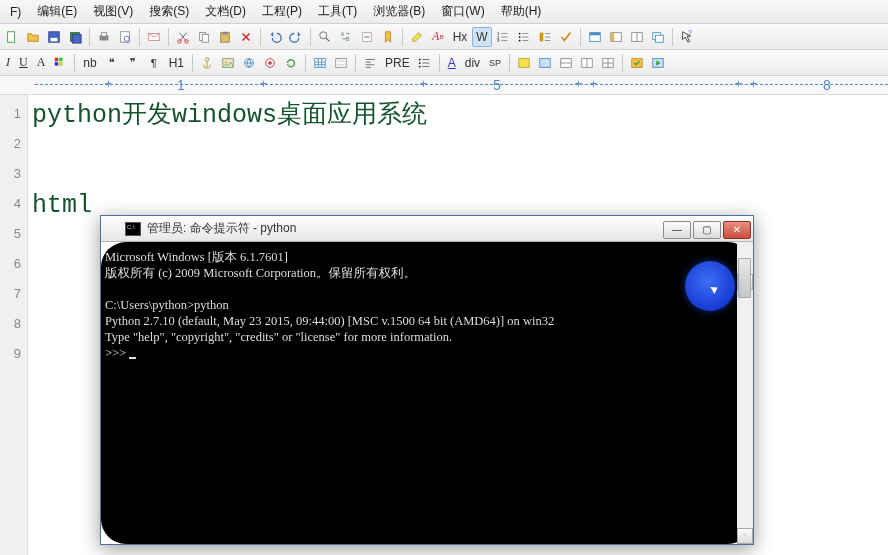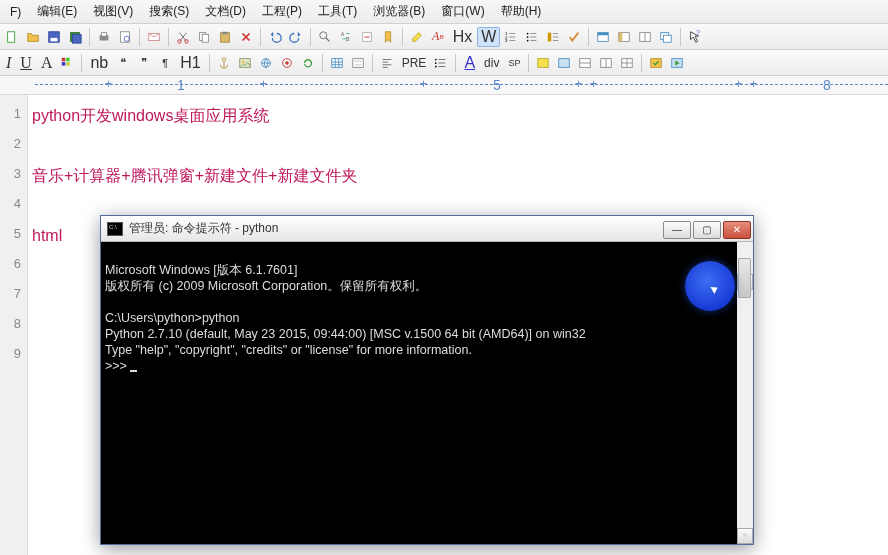--- a/index.html
+++ b/index.html
@@ -41,21 +41,21 @@
 .tbtn {
   width: 20px; height: 20px;
   display: flex; align-items: center; justify-content: center;
   border: 1px solid transparent;
   border-radius: 2px;
   cursor: default;
   font-size: 11px;
   color: #333;
 }
 .sep { width: 1px; height: 18px; background: #c7c7c7; margin: 0 3px; }
-.tbtn.wide { width: auto; padding: 0 3px; font-size: 16px; }
+.tbtn.wide { width: auto; padding: 0 3px; font-size: 12px; }
 .tbtn svg { width: 14px; height: 14px; }
 .active-btn { background: #cfe2f7; border: 1px solid #8ab3e0; }
 
 
 .ruler {
   height: 19px;
   background: #f7f7f7;
   border-bottom: 1px solid #d9d9d9;
   position: relative;
   overflow: hidden;
@@ -93,45 +93,46 @@
   color: #888;
   padding-right: 6px;
   line-height: 30px;
   height: 30px;
 }
 .content {
   flex: 1;
   padding: 6px 4px;
 }
 .content .line {
-  font-size: 16px;
+  font-size: 25px;
   line-height: 30px;
   height: 30px;
-  color: #be185d;
+  color: #14532d;
   white-space: nowrap;
+  font-family: Liberation Mono, monospace;
 }
 
 
 .cmd-window {
   position: absolute;
   left: 100px;
   top: 215px;
   width: 654px;
   height: 330px;
   background: #fff;
   border: 1px solid #4f6f9a;
   box-shadow: 0 4px 18px rgba(0,0,0,.4);
 }
 .cmd-titlebar {
   height: 26px;
   background: linear-gradient(to bottom, #fefefe, #e6e6e6);
   border-bottom: 1px solid #b5b5b5;
   display: flex;
   align-items: center;
-  padding-left: 6px;
+  padding-left: 24px;
 }
 .cmd-titlebar .cmd-icon {
   width: 16px; height: 14px;
   background: #000;
   border: 1px solid #555;
   margin-right: 6px;
   position: relative;
 }
 .cmd-titlebar .cmd-icon::after {
   content: "C:\\";
@@ -156,27 +157,28 @@
   display: flex; align-items: center; justify-content: center;
   font-size: 10px;
   color: #333;
   cursor: default;
 }
 .cmd-btn.close { background: linear-gradient(to bottom, #e78f7e, #c94f3d); color: #fff; border-color: #8b3326; }
 
 .cmd-body {
   background: #000;
   color: #ddd;
-  font-family: Liberation Sans, sans-serif;
+  font-family: Liberation Serif, serif;
   font-size: 12.5px;
   line-height: 16px;
-  padding: 20px 4px;
+  padding: 7px 4px;
   height: calc(100% - 26px);
   position: relative;
   white-space: pre-wrap;
+  border-radius: 25px;
 }
 .cmd-scroll {
   position: absolute;
   right: 0; top: 0; bottom: 0;
   width: 16px;
   background: #f0f0f0;
 }
 .cmd-scroll .arrow {
   height: 16px;
   background: linear-gradient(to bottom,#fcfcfc,#dcdcdc);
@@ -557,21 +559,20 @@
     <div class="ln">4</div>
     <div class="ln">5</div>
     <div class="ln">6</div>
     <div class="ln">7</div>
     <div class="ln">8</div>
     <div class="ln">9</div>
   </div>
   <div class="content">
     <div class="line">python开发windows桌面应用系统</div>
     <div class="line"></div>
-    <div class="line">音乐+计算器+腾讯弹窗+新建文件+新建文件夹</div>
     <div class="line"></div>
     <div class="line">html</div>
   </div>
 </div>
 
 <div class="cmd-window">
   <div class="cmd-titlebar">
     <div class="cmd-icon"></div>
     <div class="title">管理员: 命令提示符 - python</div>
     <div class="cmd-btns">

